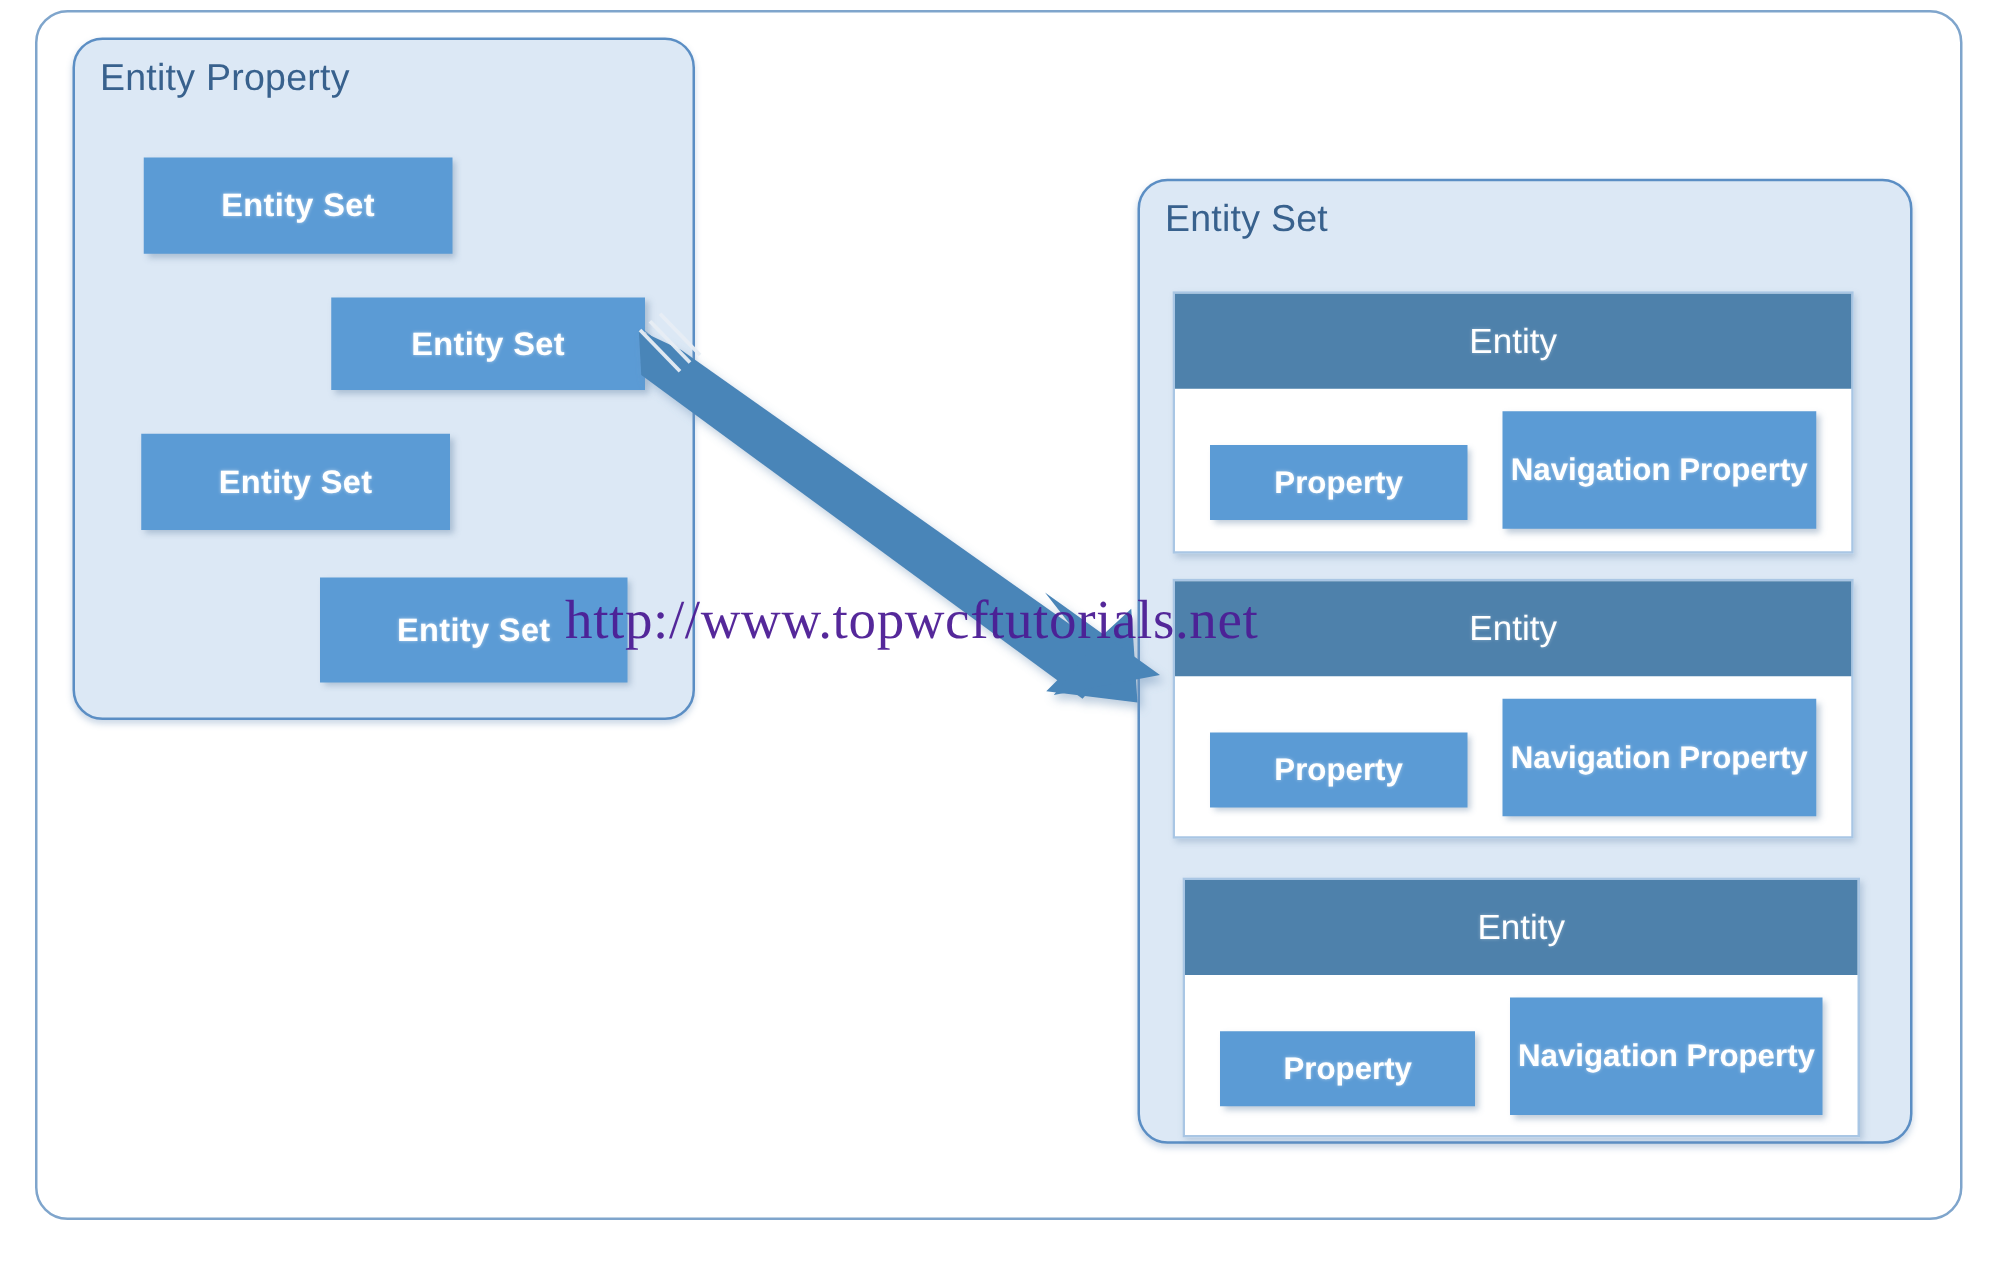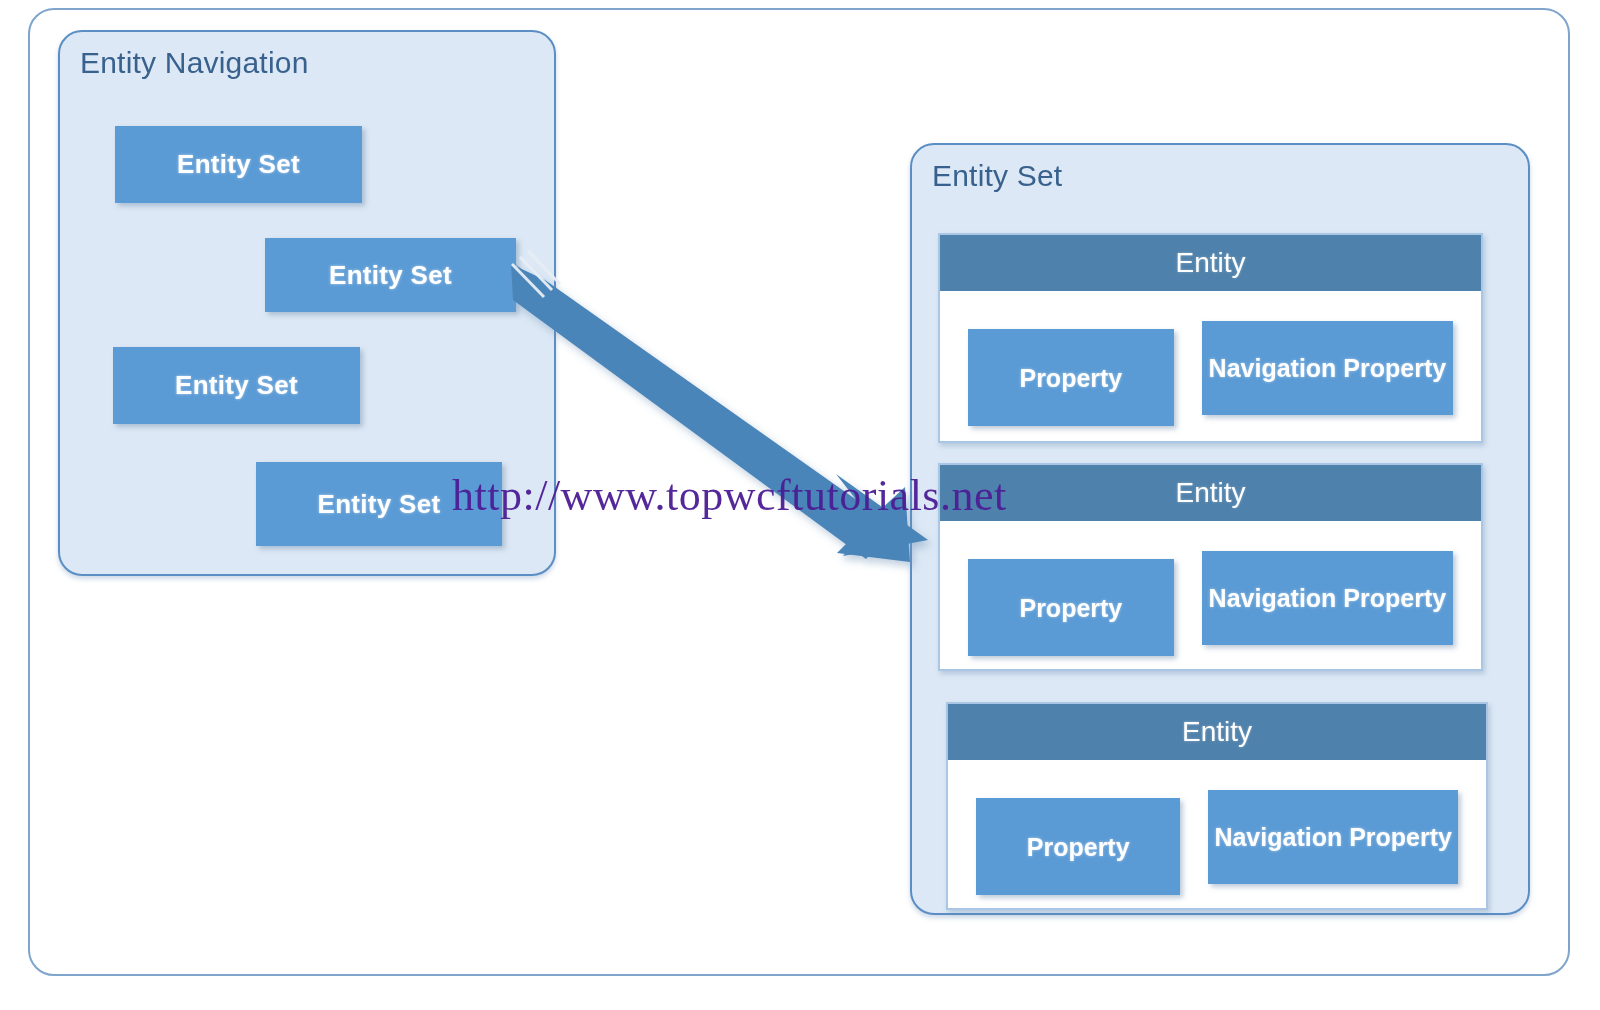--- a/index.html
+++ b/index.html
@@ -63,21 +63,21 @@
     background:#ffffff;
     border:2px solid #a9c6e4;
     box-sizing:border-box;
     box-shadow:2px 3px 5px rgba(110,140,175,.35);
   }
   .entity-header{
     background:#4e81ab;
     color:#ffffff;
     font-size:28px;
     font-weight:400;
-    height:56px;
+    height:76px;
     display:flex;
     align-items:center;
     justify-content:center;
     text-shadow:0 0 3px rgba(255,255,255,.35);
   }
   .entity-body{
     display:flex;
     align-items:center;
     gap:28px;
     padding:18px 28px 22px 28px;
@@ -90,21 +90,21 @@
     font-size:25px;
     display:flex;
     align-items:center;
     justify-content:center;
     text-align:center;
     line-height:1.12;
     box-sizing:border-box;
     box-shadow:3px 3px 5px rgba(110,140,170,.45);
     text-shadow:0 0 3px rgba(255,255,255,.5);
   }
-  .prop-single{width:208px;height:97px;margin-top:20px;}
+  .prop-single{width:208px;height:60px;margin-top:20px;}
   .prop-double{width:254px;height:94px;}
 
   
   #arrow-layer{
     position:absolute;left:0;top:0;width:1600px;height:1010px;
     pointer-events:none;
   }
 
   
   #watermark{
@@ -119,21 +119,21 @@
   }
 </style>
 </head>
 <body>
 
 <div id="stage">
 
   <div id="outer-frame"></div>
 
   <div class="panel" id="entity-container-panel" style="left:58px;top:30px;width:498px;height:546px;">
-    <div class="panel-title" style="left:20px;top:14px;">Entity Navigation</div>
+    <div class="panel-title" style="left:20px;top:14px;">Entity Property</div>
   </div>
 
   <div class="chip" style="left:115px;top:126px;width:247px;height:77px;">Entity Set</div>
 
   <div class="chip" style="left:265px;top:238px;width:251px;height:74px;">Entity Set</div>
 
   <div class="chip" style="left:113px;top:347px;width:247px;height:77px;">Entity Set</div>
 
   <div class="chip" style="left:256px;top:462px;width:246px;height:84px;">Entity Set</div>
 

